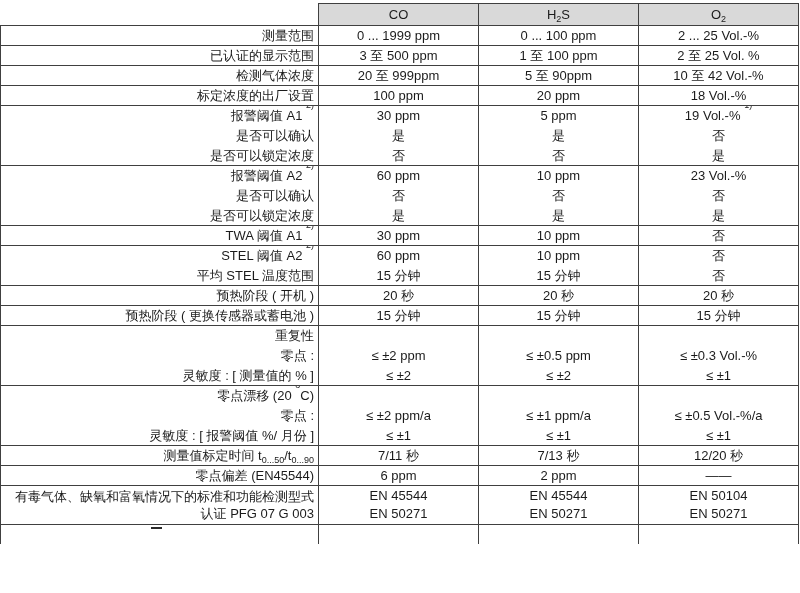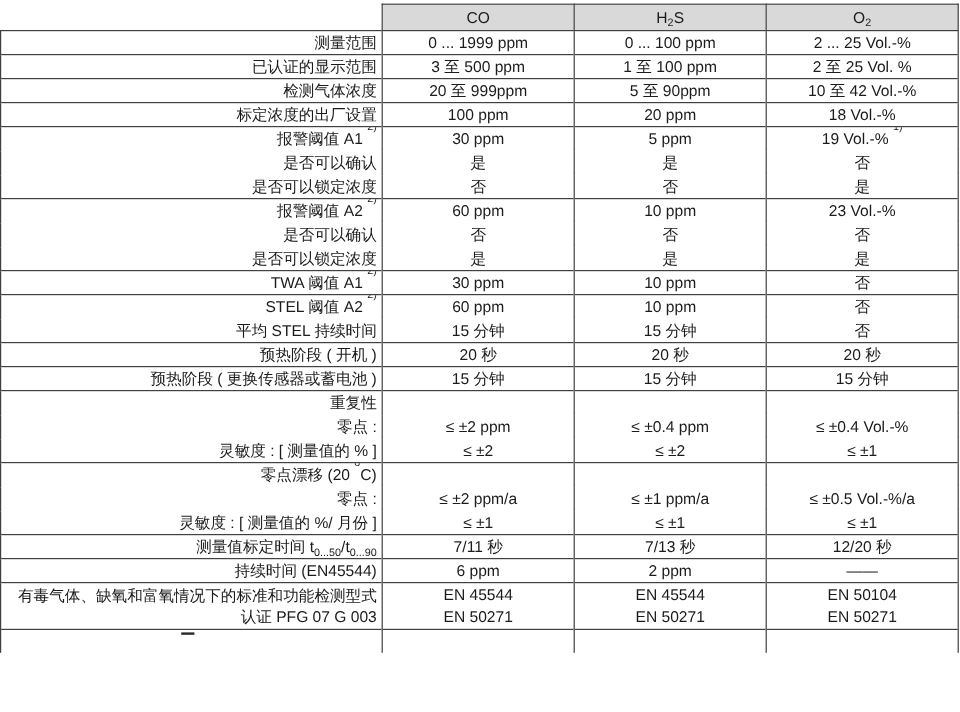--- a/index.html
+++ b/index.html
@@ -155,21 +155,21 @@
           <td class="val">10 ppm</td>
           <td class="val">否</td>
         </tr>
         <tr class="bs">
           <td class="lbl">STEL 阈值 A2 <sup>2)</sup></td>
           <td class="val">60 ppm</td>
           <td class="val">10 ppm</td>
           <td class="val">否</td>
         </tr>
         <tr>
-          <td class="lbl ind">平均 STEL 持续时间</td>
+          <td class="lbl ind">平均 STEL 温度范围</td>
           <td class="val">15 分钟</td>
           <td class="val">15 分钟</td>
           <td class="val">否</td>
         </tr>
         <tr class="bs">
           <td class="lbl">预热阶段 ( 开机 )</td>
           <td class="val">20 秒</td>
           <td class="val">20 秒</td>
           <td class="val">20 秒</td>
         </tr>
@@ -181,55 +181,55 @@
         </tr>
         <tr class="bs">
           <td class="lbl">重复性</td>
           <td class="val"></td>
           <td class="val"></td>
           <td class="val"></td>
         </tr>
         <tr>
           <td class="lbl ind">零点 :</td>
           <td class="val">≤ ±2 ppm</td>
-          <td class="val">≤ ±0.4 ppm</td>
-          <td class="val">≤ ±0.4 Vol.-%</td>
+          <td class="val">≤ ±0.5 ppm</td>
+          <td class="val">≤ ±0.3 Vol.-%</td>
         </tr>
         <tr>
           <td class="lbl ind">灵敏度 : [ 测量值的 % ]</td>
           <td class="val">≤ ±2</td>
           <td class="val">≤ ±2</td>
           <td class="val">≤ ±1</td>
         </tr>
         <tr class="bs">
           <td class="lbl">零点漂移 (20 <sup>o</sup>C)</td>
           <td class="val"></td>
           <td class="val"></td>
           <td class="val"></td>
         </tr>
         <tr>
           <td class="lbl ind">零点 :</td>
           <td class="val">≤ ±2 ppm/a</td>
           <td class="val">≤ ±1 ppm/a</td>
           <td class="val">≤ ±0.5 Vol.-%/a</td>
         </tr>
         <tr>
-          <td class="lbl ind">灵敏度 : [ 测量值的 %/ 月份 ]</td>
+          <td class="lbl ind">灵敏度 : [ 报警阈值 %/ 月份 ]</td>
           <td class="val">≤ ±1</td>
           <td class="val">≤ ±1</td>
           <td class="val">≤ ±1</td>
         </tr>
         <tr class="bs">
           <td class="lbl">测量值标定时间 t<sub>0...50</sub>/t<sub>0...90</sub></td>
           <td class="val">7/11 秒</td>
           <td class="val">7/13 秒</td>
           <td class="val">12/20 秒</td>
         </tr>
         <tr class="bs">
-          <td class="lbl">持续时间 (EN45544)</td>
+          <td class="lbl">零点偏差 (EN45544)</td>
           <td class="val">6 ppm</td>
           <td class="val">2 ppm</td>
           <td class="val">——</td>
         </tr>
         <tr class="bs r-label-multi">
           <td class="lbl">有毒气体、缺氧和富氧情况下的标准和功能检测型式<br>认证 PFG 07 G 003</td>
           <td class="val multi">EN 45544<br>EN 50271</td>
           <td class="val multi">EN 45544<br>EN 50271</td>
           <td class="val multi">EN 50104<br>EN 50271</td>
         </tr>

